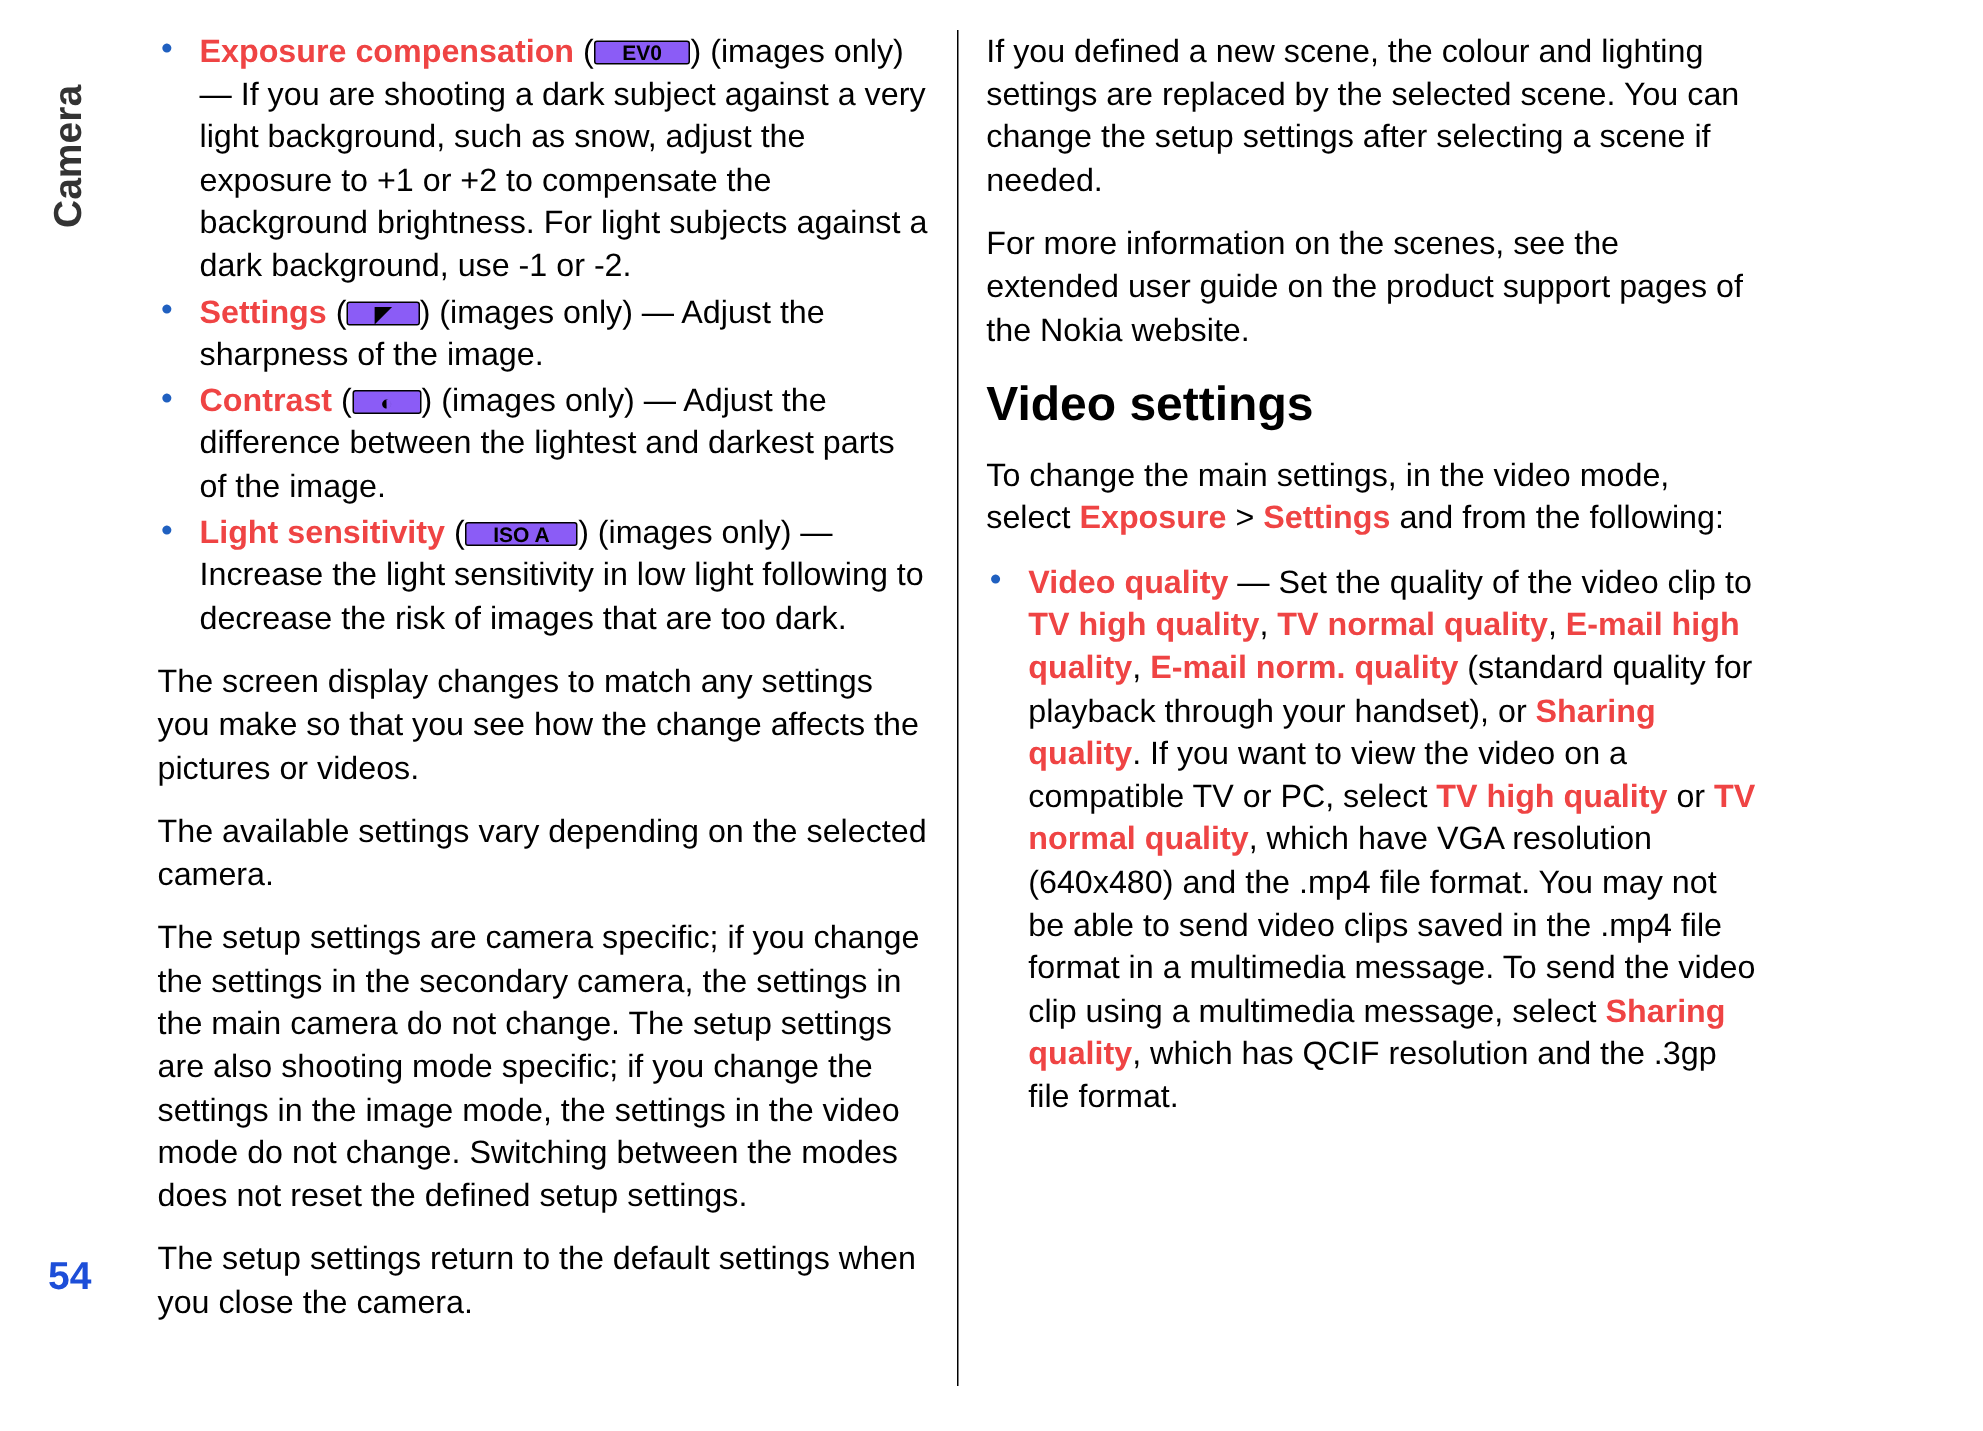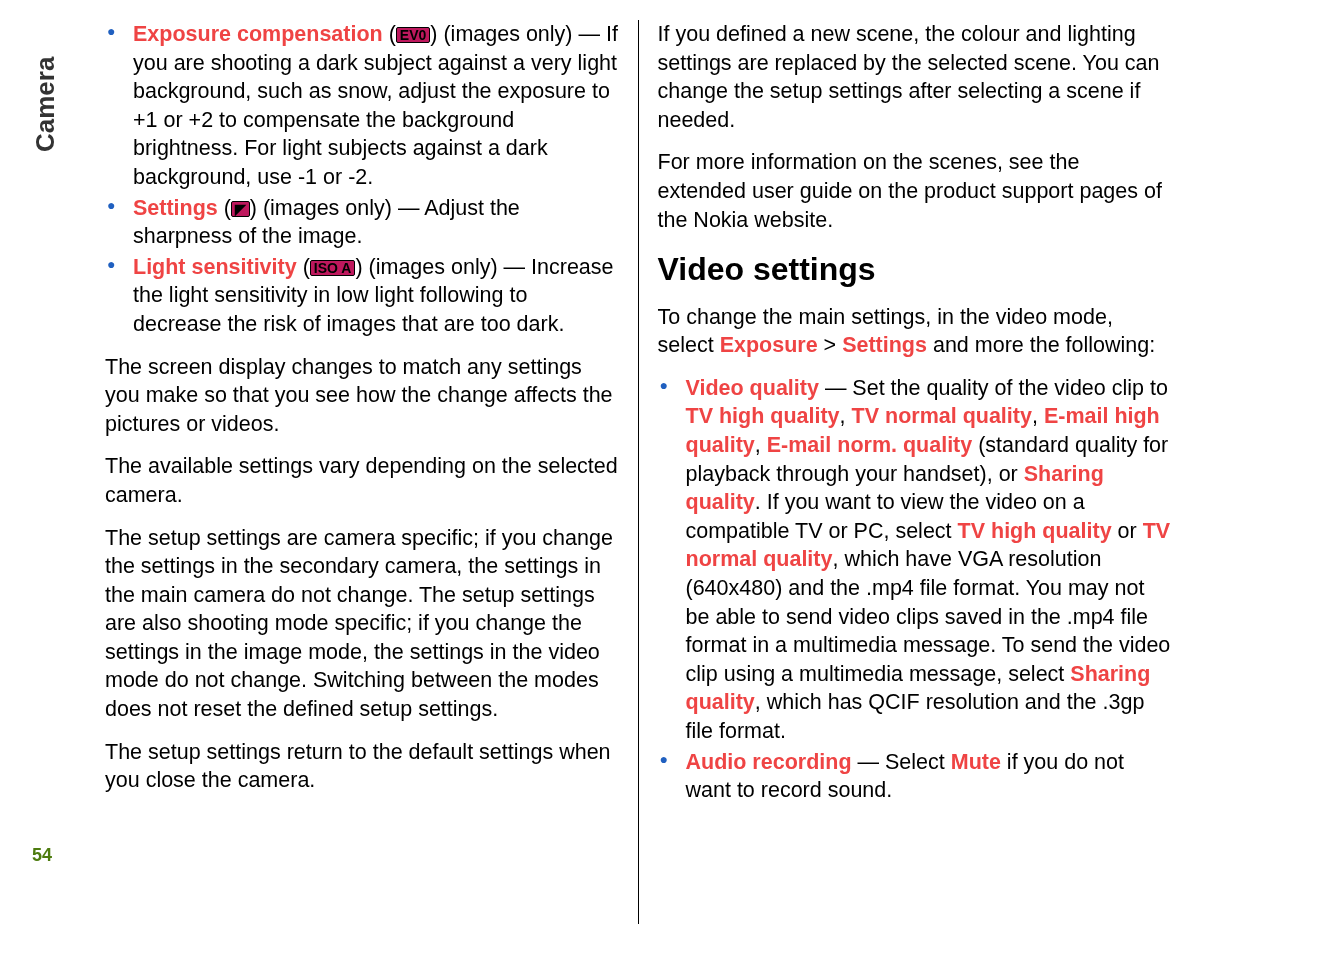--- a/index.html
+++ b/index.html
@@ -29,22 +29,22 @@
     font-size: 26px;
     color: #333;
     white-space: nowrap;
     translate: 0 140px;
   }
   .page-number {
     position: absolute;
     left: 32px;
     bottom: 88px;
     font-weight: bold;
-    font-size: 18px;
-    color: #4d7c0f;
+    font-size: 26px;
+    color: #1d4ed8;
   }
   .content {
     position: absolute;
     left: 105px;
     top: 20px;
     right: 150px;
     bottom: 30px;
     column-count: 2;
     column-gap: 38px;
     column-rule: 1px solid #000;
@@ -70,26 +70,26 @@
     font-size: 14px;
   }
   .keyword {
     color: #ef4444;
     font-weight: bold;
   }
   .icon-box {
     display: inline-block;
     border: 1px solid #000;
     border-radius: 2px;
-    padding: 0 3px;
+    padding: 0 18px;
     font-size: 14px;
     line-height: 1;
     vertical-align: 1px;
     font-weight: bold;
-    background: #be185d;
+    background: #8b5cf6;
     min-width: 16px;
     text-align: center;
   }
   .para {
     margin-bottom: 14px;
   }
   h2.section-heading {
     font-size: 32px;
     font-weight: bold;
     margin-top: 10px;
@@ -103,40 +103,40 @@
 
 <div class="page">
   <div class="side-tab">Camera</div>
   <div class="page-number">54</div>
 
   <div class="content">
 
     <ul class="bullet-list" id="left-bullets">
         <li><span class="keyword">Exposure compensation</span> (<span class="icon-box">EV0</span>)<span> (images only) — If you are shooting a dark subject against a very light background, such as snow, adjust the exposure to +1 or +2 to compensate the background brightness. For light subjects against a dark background, use -1 or -2.</span></li>
         <li><span class="keyword">Settings</span> (<span class="icon-box">◤</span>)<span> (images only)  — Adjust the sharpness of the image.</span></li>
+        <li><span class="keyword">Contrast</span> (<span class="icon-box">◐</span>)<span> (images only)  — Adjust the difference between the lightest and darkest parts of the image.</span></li>
         <li><span class="keyword">Light sensitivity</span> (<span class="icon-box">ISO A</span>)<span> (images only)  — Increase the light sensitivity in low light following to decrease the risk of images that are too dark.</span></li>
       </ul>
 
     <div id="left-paras">
         <p class="para">The screen display changes to match any settings you make so that you see how the change affects the pictures or videos.</p>
         <p class="para">The available settings vary depending on the selected camera.</p>
         <p class="para">The setup settings are camera specific; if you change the settings in the secondary camera, the settings in the main camera do not change. The setup settings are also shooting mode specific; if you change the settings in the image mode, the settings in the video mode do not change. Switching between the modes does not reset the defined setup settings.</p>
         <p class="para">The setup settings return to the default settings when you close the camera.</p>
       </div>
 
     <div class="col-break" id="right-top-paras">
         <p class="para">If you defined a new scene, the colour and lighting settings are replaced by the selected scene. You can change the setup settings after selecting a scene if needed.</p>
         <p class="para">For more information on the scenes, see the extended user guide on the product support pages of the Nokia website.</p>
       </div>
 
     <h2 class="section-heading">Video settings</h2>
 
     <p class="para">
-      <span>To change the main settings, in the video mode, select </span><span class="keyword">Exposure</span><span> &gt; </span><span class="keyword">Settings</span><span> and more the following:</span>
+      <span>To change the main settings, in the video mode, select </span><span class="keyword">Exposure</span><span> &gt; </span><span class="keyword">Settings</span><span> and from the following:</span>
     </p>
 
     <ul class="bullet-list" id="video-bullets">
         <li><span class="keyword">Video quality</span><span>  — Set the quality of the video clip to </span><span class="keyword">TV high quality</span><span>, </span><span class="keyword">TV normal quality</span><span>, </span><span class="keyword">E-mail high quality</span><span>, </span><span class="keyword">E-mail norm. quality</span><span> (standard quality for playback through your handset), or </span><span class="keyword">Sharing quality</span><span>. If you want to view the video on a compatible TV or PC, select </span><span class="keyword">TV high quality</span><span> or </span><span class="keyword">TV normal quality</span><span>, which have VGA resolution (640x480) and the .mp4 file format. You may not be able to send video clips saved in the .mp4 file format in a multimedia message. To send the video clip using a multimedia message, select </span><span class="keyword">Sharing quality</span><span>, which has QCIF resolution and the .3gp file format.</span></li>
-        <li><span class="keyword">Audio recording</span><span>  — Select </span><span class="keyword">Mute</span><span> if you do not want to record sound.</span></li>
       </ul>
 
   </div>
 </div>
 
 </body></html>

